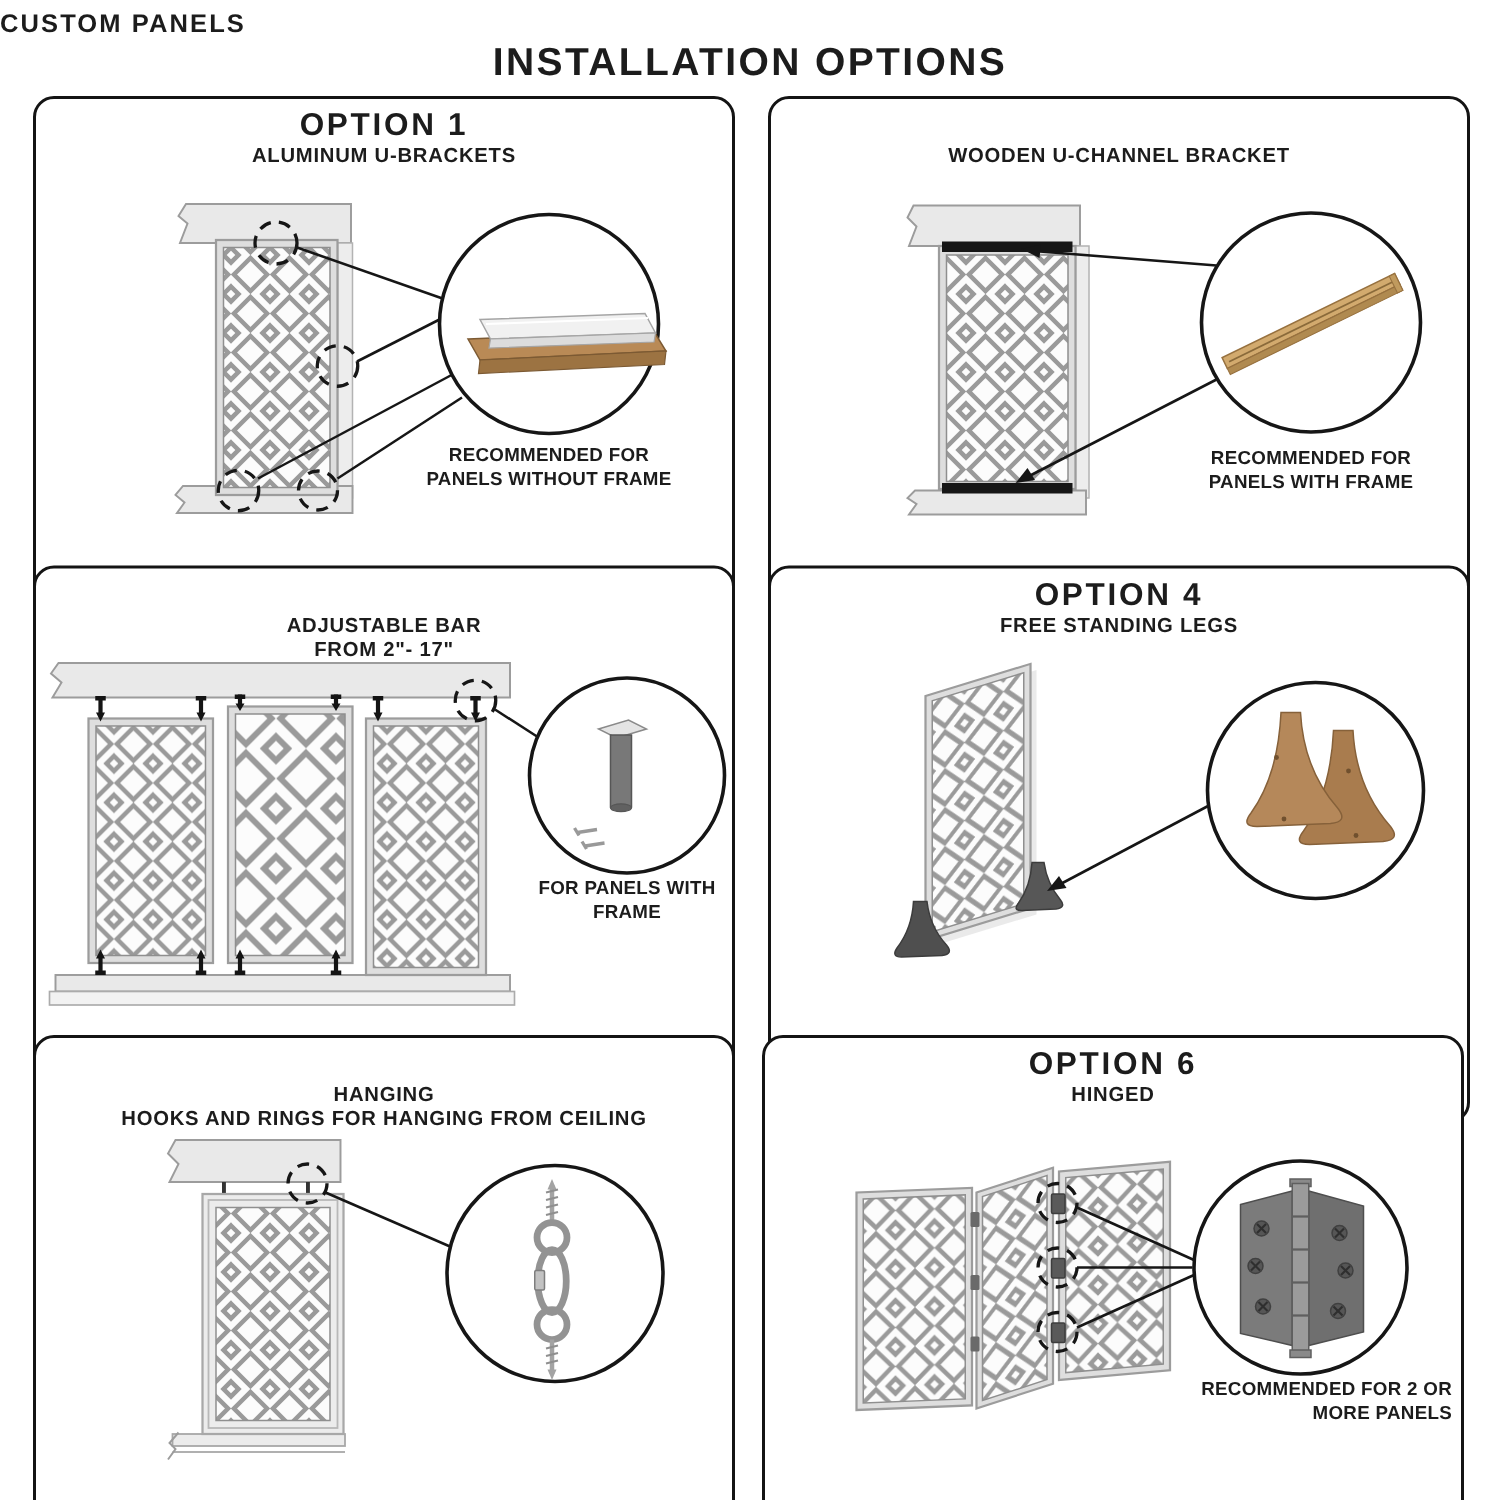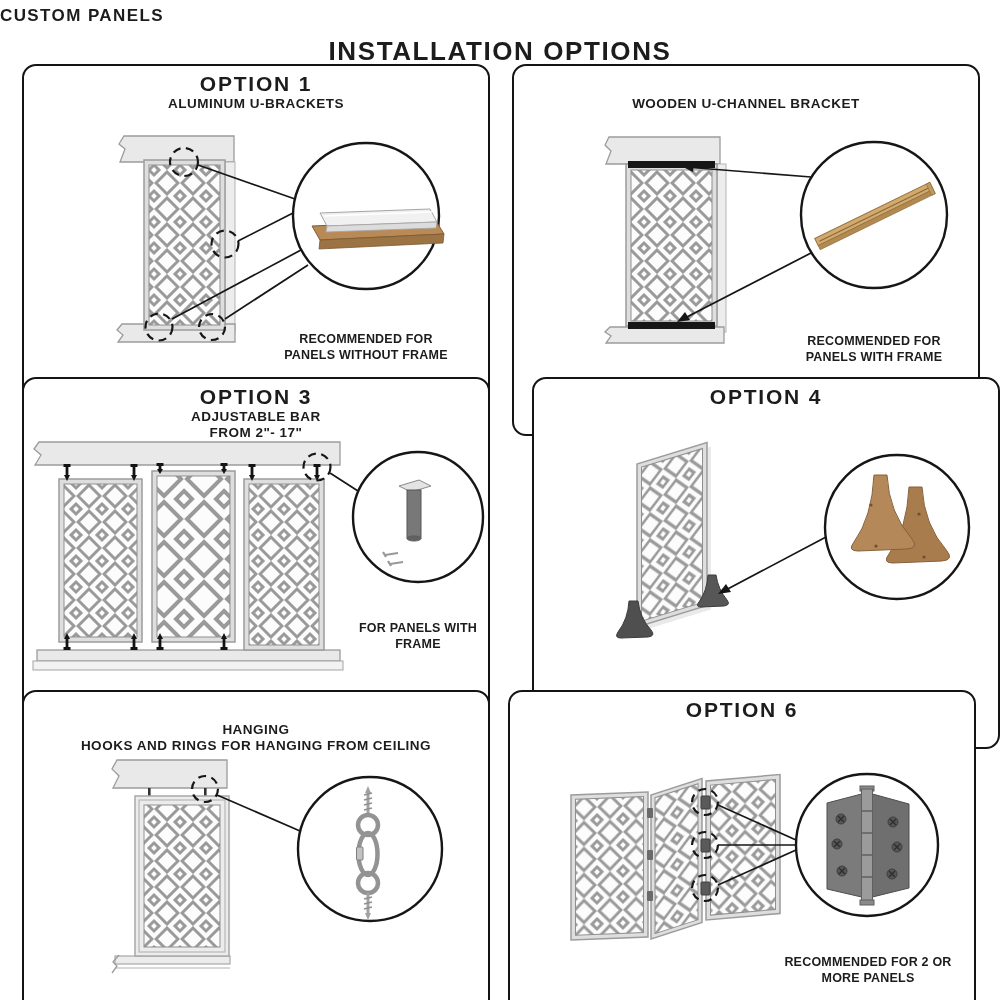--- a/index.html
+++ b/index.html
@@ -1,23 +1,23 @@
 <!DOCTYPE html>
 <html><head>
 <meta charset="utf-8">
 <style>
   html,body{margin:0;padding:0;background:#fff;}
   body{width:1000px;height:1000px;position:relative;font-family:"Liberation Sans",sans-serif;color:#1c1c1c;}
   .eyebrow{position:absolute;top:6px;left:0;right:0;text-align:left;font-size:17px;font-weight:600;letter-spacing:1.4px;}
-  .main-title{position:absolute;top:36px;left:0;right:0;text-align:center;font-size:26px;font-weight:700;letter-spacing:1.6px;}
+  .main-title{position:absolute;top:26px;left:0;right:0;text-align:center;font-size:26px;font-weight:700;letter-spacing:1.6px;}
   .card{position:absolute;width:468px;height:372px;border:2.6px solid #141414;border-radius:14px;box-sizing:border-box;background:#fff;}
   .card .t{position:absolute;top:6px;left:0;right:0;text-align:center;font-size:21px;font-weight:700;letter-spacing:1.8px;}
   .card .s{position:absolute;top:30px;left:0;right:0;text-align:center;font-size:13.5px;font-weight:700;letter-spacing:.5px;line-height:16px;white-space:pre-line;}
   .card svg{position:absolute;left:0;top:0;}
-  .cap{position:absolute;font-size:12.5px;font-weight:700;line-height:15.5px;letter-spacing:.2px;text-align:center;white-space:pre-line;margin-top:36px;}
+  .cap{position:absolute;font-size:12.5px;font-weight:700;line-height:15.5px;letter-spacing:.2px;text-align:center;white-space:pre-line;}
   .ceil{fill:#e9e9e9;stroke:#9c9c9c;stroke-width:1.3;}
   .pframe{fill:#dedede;stroke:#9c9c9c;stroke-width:1.5;}
   .lat{stroke:#8f8f8f;stroke-width:1;}
   .dash{fill:none;stroke:#161616;stroke-width:2.2;stroke-dasharray:8 5.5;}
   .lens{fill:#fff;stroke:#161616;stroke-width:2.4;}
   .ln{stroke:#161616;stroke-width:1.7;}
   .peg{fill:#141414;}
 </style>
 </head>
 <body>
@@ -109,21 +109,20 @@
       <polygon points="167,100 180,97 179,106" fill="#161616"></polygon>
       <line class="ln" x1="297" y1="187" x2="167" y2="254"></line>
       <polygon points="163,256 171,246 176,254" fill="#161616"></polygon>
     </g>
   </svg>
   <div class="cap" style="left:260px;top:232px;width:200px;">RECOMMENDED FOR
 PANELS WITH FRAME</div>
 </div>
 
 <div class="card" style="left:22px;top:377px;">
-  <div class="t">OPTION 3</div>
   <div class="s">ADJUSTABLE BAR
 FROM 2"- 17"</div>
   <svg width="468" height="296" viewBox="0 0 468 296">
     <defs>
       <pattern id="latA3" width="26" height="26" patternUnits="userSpaceOnUse">
         <rect width="26" height="26" fill="#fcfcfc"></rect>
         <g fill="none" stroke="#9a9a9a" stroke-width="3">
           <path d="M13,2 24,13 13,24 2,13Z"></path>
             <path d="M0,-5 5,0 0,5 -5,0Z"></path>
             <path d="M26,-5 31,0 26,5 21,0Z"></path>
@@ -201,22 +200,23 @@
           <path d="M359,173 l3,5"></path>
         <path d="M366,185 l13,-2"></path>
           <path d="M364,182 l3,5"></path>
       </g>
     </g>
   </svg>
   <div class="cap" style="left:294px;top:206px;width:200px;">FOR PANELS WITH
 FRAME</div>
 </div>
 
-<div class="card" style="left:512px;top:377px;margin-left:20px;">
+<div class="card" style="left:512px;top:377px;">
   <div class="t">OPTION 4</div>
+  <div class="s">FREE STANDING LEGS</div>
   <svg width="468" height="296" viewBox="0 0 468 296">
     <defs>
       <pattern id="latA4" width="26" height="26" patternUnits="userSpaceOnUse">
         <rect width="26" height="26" fill="#fcfcfc"></rect>
         <g fill="none" stroke="#9a9a9a" stroke-width="3">
           <path d="M13,2 24,13 13,24 2,13Z"></path>
             <path d="M0,-5 5,0 0,5 -5,0Z"></path>
             <path d="M26,-5 31,0 26,5 21,0Z"></path>
             <path d="M0,21 5,26 0,31 -5,26Z"></path>
             <path d="M26,21 31,26 26,31 21,26Z"></path>
@@ -301,20 +301,21 @@
           <line x1="340" y1="212" x2="348" y2="210"></line>
         <line x1="340" y1="217" x2="348" y2="215"></line>
       </g>
       <polygon points="344,228 341,221 347,221" fill="#a3a3a3"></polygon>
     </g>
   </svg>
 </div>
 
 <div class="card" style="left:508px;top:690px;">
   <div class="t">OPTION 6</div>
+  <div class="s">HINGED</div>
   <svg width="468" height="296" viewBox="0 0 468 296">
     <defs>
       <pattern id="latA6" width="26" height="26" patternUnits="userSpaceOnUse">
         <rect width="26" height="26" fill="#fcfcfc"></rect>
         <g fill="none" stroke="#9a9a9a" stroke-width="3">
           <path d="M13,2 24,13 13,24 2,13Z"></path>
             <path d="M0,-5 5,0 0,5 -5,0Z"></path>
             <path d="M26,-5 31,0 26,5 21,0Z"></path>
             <path d="M0,21 5,26 0,31 -5,26Z"></path>
             <path d="M26,21 31,26 26,31 21,26Z"></path>
@@ -385,15 +386,15 @@
           <line x1="380" y1="127" x2="386" y2="133"></line>
             <line x1="380" y1="133" x2="386" y2="127"></line>
           <line x1="384" y1="152" x2="390" y2="158"></line>
             <line x1="384" y1="158" x2="390" y2="152"></line>
           <line x1="379" y1="179" x2="385" y2="185"></line>
             <line x1="379" y1="185" x2="385" y2="179"></line>
         </g>
       </g>
     </g>
   </svg>
-  <div class="cap" style="left:258px;top:227px;width:200px;">RECOMMENDED FOR 2 OR
+  <div class="cap" style="left:258px;top:227px;width:200px;text-align:right;">RECOMMENDED FOR 2 OR
 MORE PANELS</div>
 </div>
 
 </body></html>

